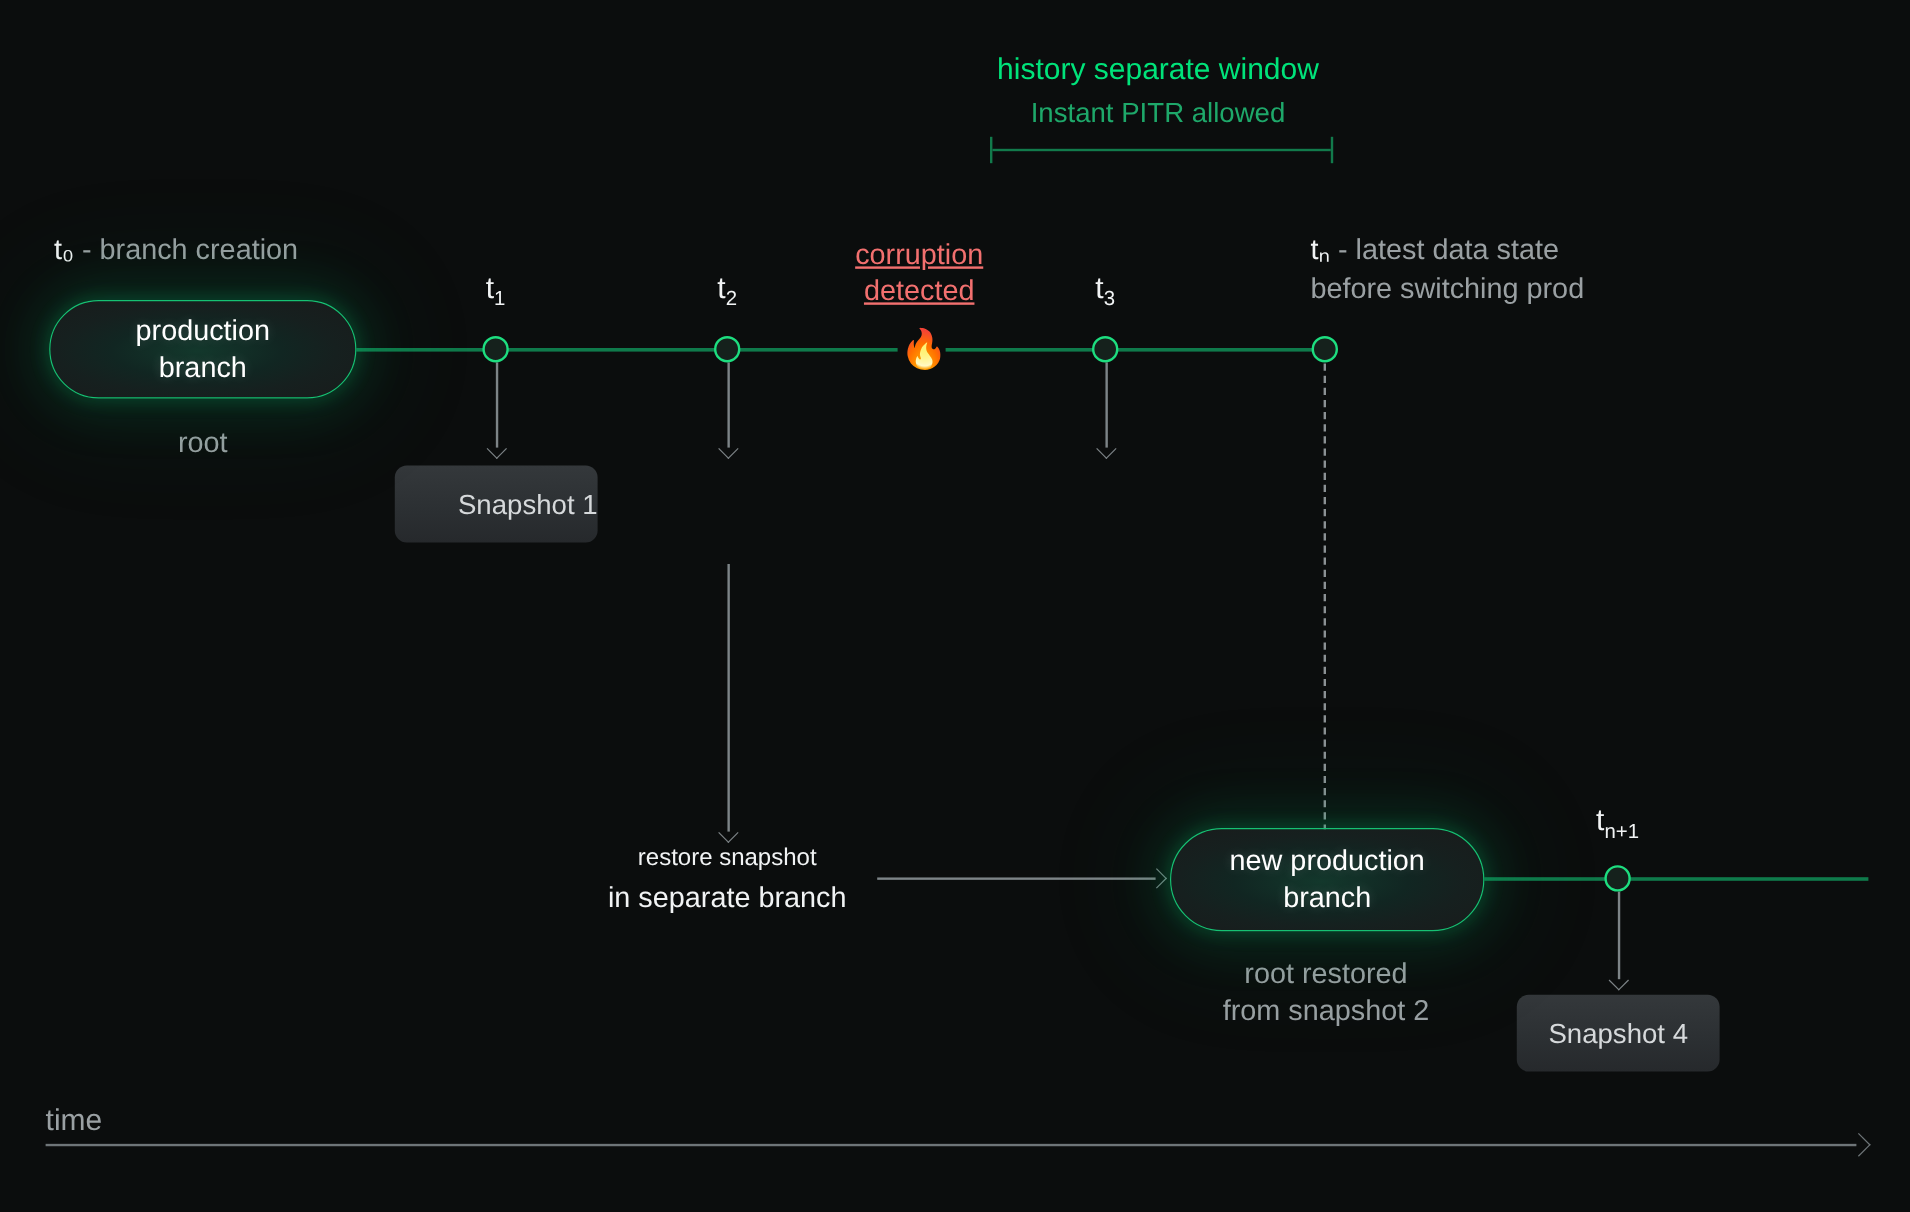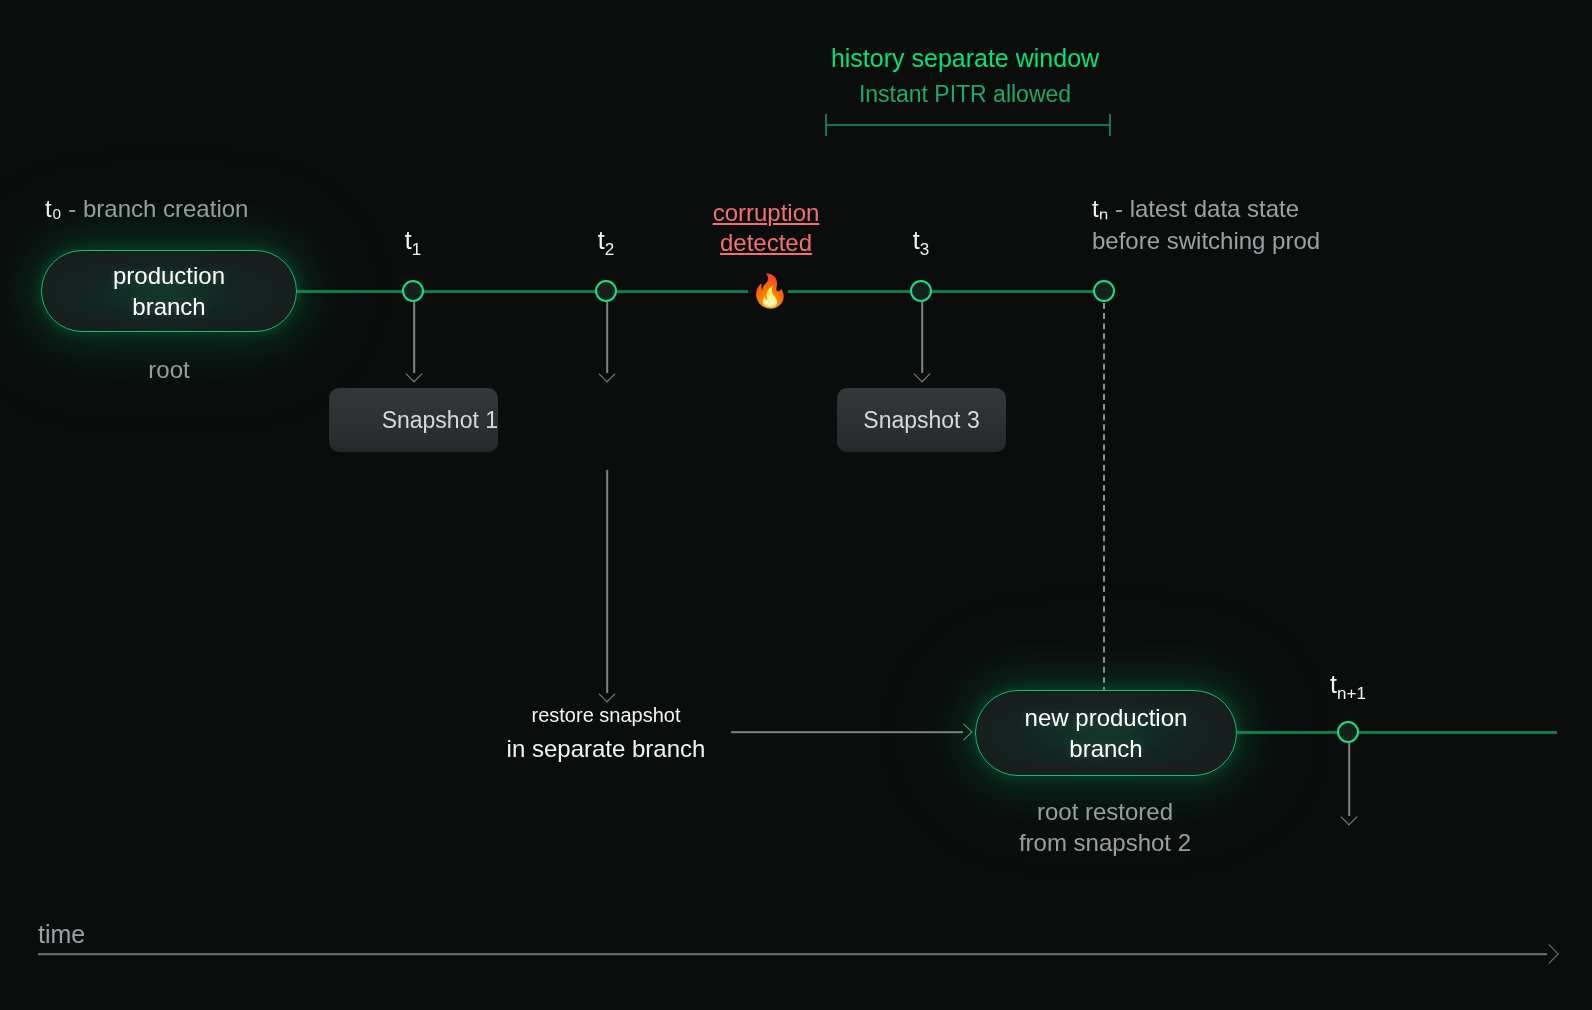--- a/index.html
+++ b/index.html
@@ -214,23 +214,20 @@
       <div class="head"></div>
   </div>
   <div class="varrow" style="left:914px; top:302px; width:16px; height:78px;">
     <div class="shaft"></div>
       <div class="head"></div>
   </div>
 
   <div class="snapbox" style="left:329px; top:388px; width:169px; height:64px;justify-content:flex-end;">
     <span>Snapshot 1</span>
   </div>
-  <div class="snapbox" style="left:837px; top:388px; width:169px; height:64px;">
-    <span>Snapshot 3</span>
-  </div>
 
   <div class="varrow" style="left:599px; top:470px; width:16px; height:230px;">
     <div class="shaft"></div>
       <div class="head"></div>
   </div>
 
   <div class="txt center t-white" style="left:606px; top:703px; font-size:20px;">restore snapshot</div>
   <div class="txt center t-white" style="left:606px; top:734px; font-size:24px;">in separate branch</div>
 
   <div class="harrow" style="left:731px; top:724px; width:239px; height:16px;">
@@ -250,20 +247,23 @@
 
   <div class="tl-line" style="left:1237px; top:731px; width:320px;"></div>
   <div class="node" style="left:1337px; top:721px;"></div>
   <div class="txt center t-white" style="left:1348px; top:668px; font-size:25px;"><span>t</span><sub>n+1</sub></div>
 
   <div class="varrow" style="left:1341px; top:743px; width:16px; height:80px;">
     <div class="shaft"></div>
       <div class="head"></div>
   </div>
 
+  <div class="snapbox" style="left:1264px; top:829px; width:169px; height:64px;">
+    <span>Snapshot 4</span>
+  </div>
 
   <div class="txt t-gray" style="left:38px; top:918px; font-size:25px;">time</div>
   <div class="axis" style="position:absolute; left:38px; top:946px; width:1518px; height:16px;">
     <div class="shaft"></div>
       <div class="head"></div>
   </div>
 
 </div>
 
 </body></html>

